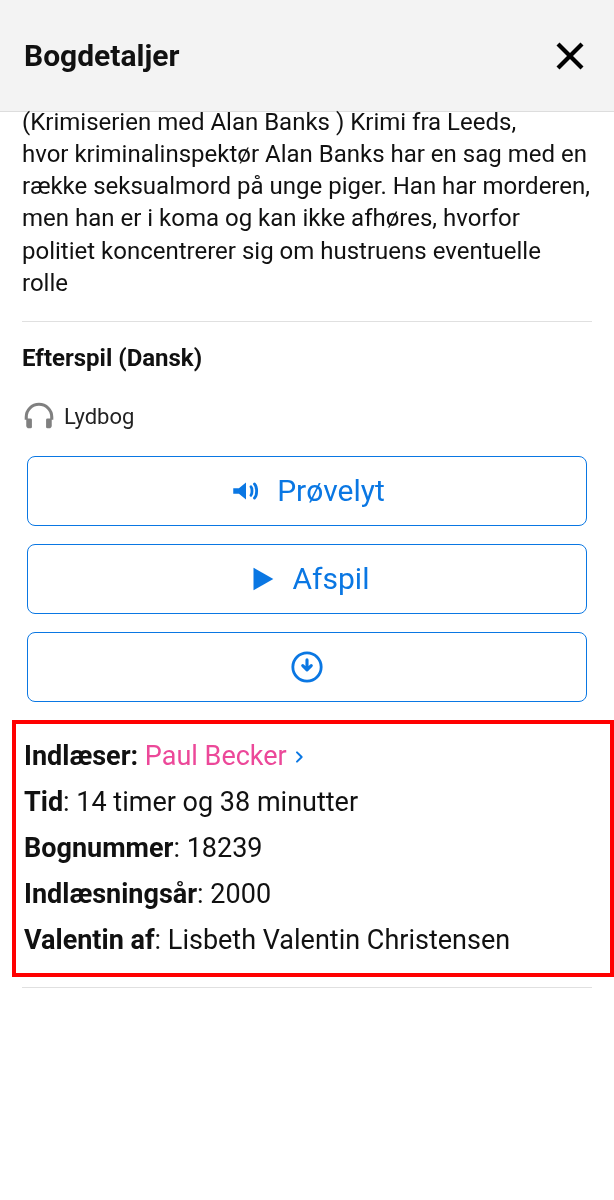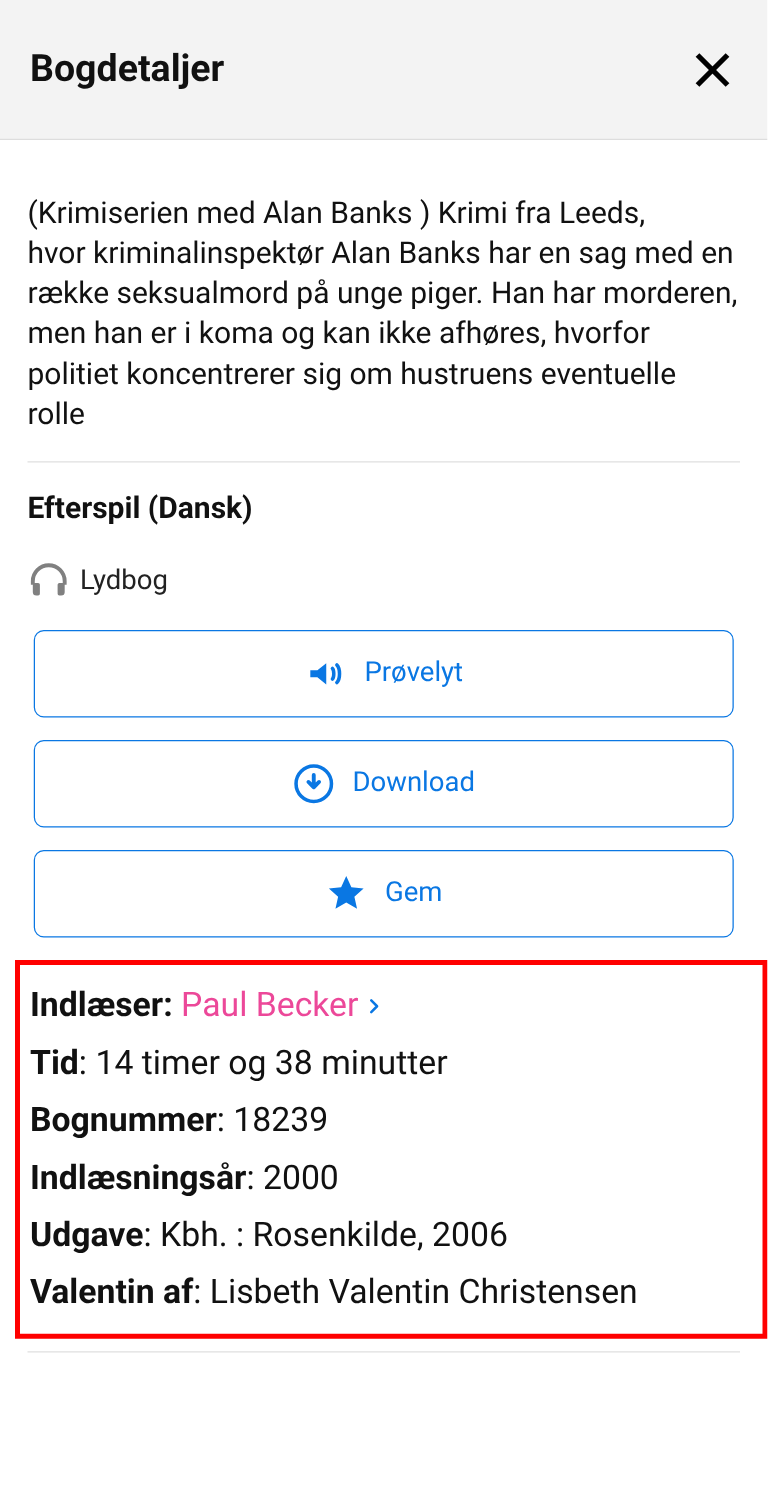--- a/index.html
+++ b/index.html
@@ -37,21 +37,20 @@
     .desc {
       padding: 0 22px;
       font-size: 24px;
       line-height: 1.34;
       color: #111;
       margin-top: -6px; 
     }
     .desc .prev-line {
       white-space: nowrap;
       overflow: hidden;
-      margin-top: 48px;
     }
 
     .divider {
       height: 1px; background: #e0e0e0;
       margin: 22px 22px 22px 22px;
     }
 
     .section {
       padding: 0 22px;
     }
@@ -75,21 +74,21 @@
       margin: 0 5px 18px 5px;
       height: 70px;
       border: 1px solid #0a77e3;
       border-radius: 8px;
       background: #fff;
       display: flex;
       align-items: center;
       justify-content: center;
       gap: 14px;
       cursor: pointer;
-      font-size: 22px;
+      font-size: 30px;
       color: #0a77e3;
     }
     .action-btn .icon { width: 34px; height: 34px; color: #0a77e3; flex-shrink: 0; }
 
     .btn-container { padding: 0 22px; }
 
     .meta-box {
       margin: 4px 0 10px 12px;
       border: 4px solid #ff0000;
       padding: 10px 8px 10px 8px;
@@ -152,39 +151,38 @@
       <span class="icon">
         <svg viewBox="0 0 24 24">
           <path d="M3 10v4h4l5 4V6L7 10H3z" fill="#0a77e3"></path>
           <path d="M15.5 9c1 1 1 5 0 6" stroke="#0a77e3" stroke-width="2" fill="none" stroke-linecap="round"></path>
           <path d="M18 7c2 2 2 8 0 10" stroke="#0a77e3" stroke-width="2" fill="none" stroke-linecap="round"></path>
         </svg>
       </span>
       <span>Prøvelyt</span>
     </div>
 
+    <div class="action-btn">
+      <span class="icon">
+        <svg viewBox="0 0 24 24">
+            <path d="M6 4l14 8-14 8V4z" fill="#0a77e3"></path>
+          </svg>
+      </span>
+      <span>Afspil</span>
+    </div>
 
     <div class="action-btn">
       <span class="icon">
         <svg viewBox="0 0 24 24">
           <circle cx="12" cy="12" r="10" stroke="#0a77e3" stroke-width="2" fill="none"></circle>
           <path d="M12 7v7m0 0l-3-3m3 3l3-3" stroke="#0a77e3" stroke-width="2.2" fill="none" stroke-linecap="round" stroke-linejoin="round"></path>
         </svg>
       </span>
-      <span>Download</span>
-    </div>
-
-    <div class="action-btn">
-      <span class="icon">
-        <svg viewBox="0 0 24 24">
-            <path d="M12 2l2.9 6.3 6.9.7-5.2 4.7 1.5 6.8L12 17l-6.1 3.5 1.5-6.8L2.2 9l6.9-.7L12 2z" fill="#0a77e3"></path>
-          </svg>
-      </span>
-      <span>Gem</span>
-    </div>
+    </div>
+
 
   </div>
 
   <div class="meta-box">
     <div class="meta-row">
       <span class="meta-label">Indlæser</span><span class="meta-label">: </span>
       <a class="meta-link">
         <span>Paul Becker</span>
         <svg class="chev" viewBox="0 0 24 24">
             <path d="M9 5l7 7-7 7" stroke="#0a77e3" stroke-width="3" fill="none" stroke-linecap="round" stroke-linejoin="round"></path>
@@ -197,24 +195,20 @@
     </div>
     <div class="meta-row">
       <span class="meta-label">Bognummer</span><span>: </span>
       <span class="meta-value">18239</span>
     </div>
     <div class="meta-row">
       <span class="meta-label">Indlæsningsår</span><span>: </span>
       <span class="meta-value">2000</span>
     </div>
     <div class="meta-row">
-      <span class="meta-label">Udgave</span><span>: </span>
-      <span class="meta-value">Kbh. : Rosenkilde, 2006</span>
-    </div>
-    <div class="meta-row">
       <span class="meta-label">Valentin af</span><span>: </span>
       <span class="meta-value">Lisbeth Valentin Christensen</span>
     </div>
   </div>
 
   <div class="footer-divider"></div>
 
 </div>
 
 </body></html>

